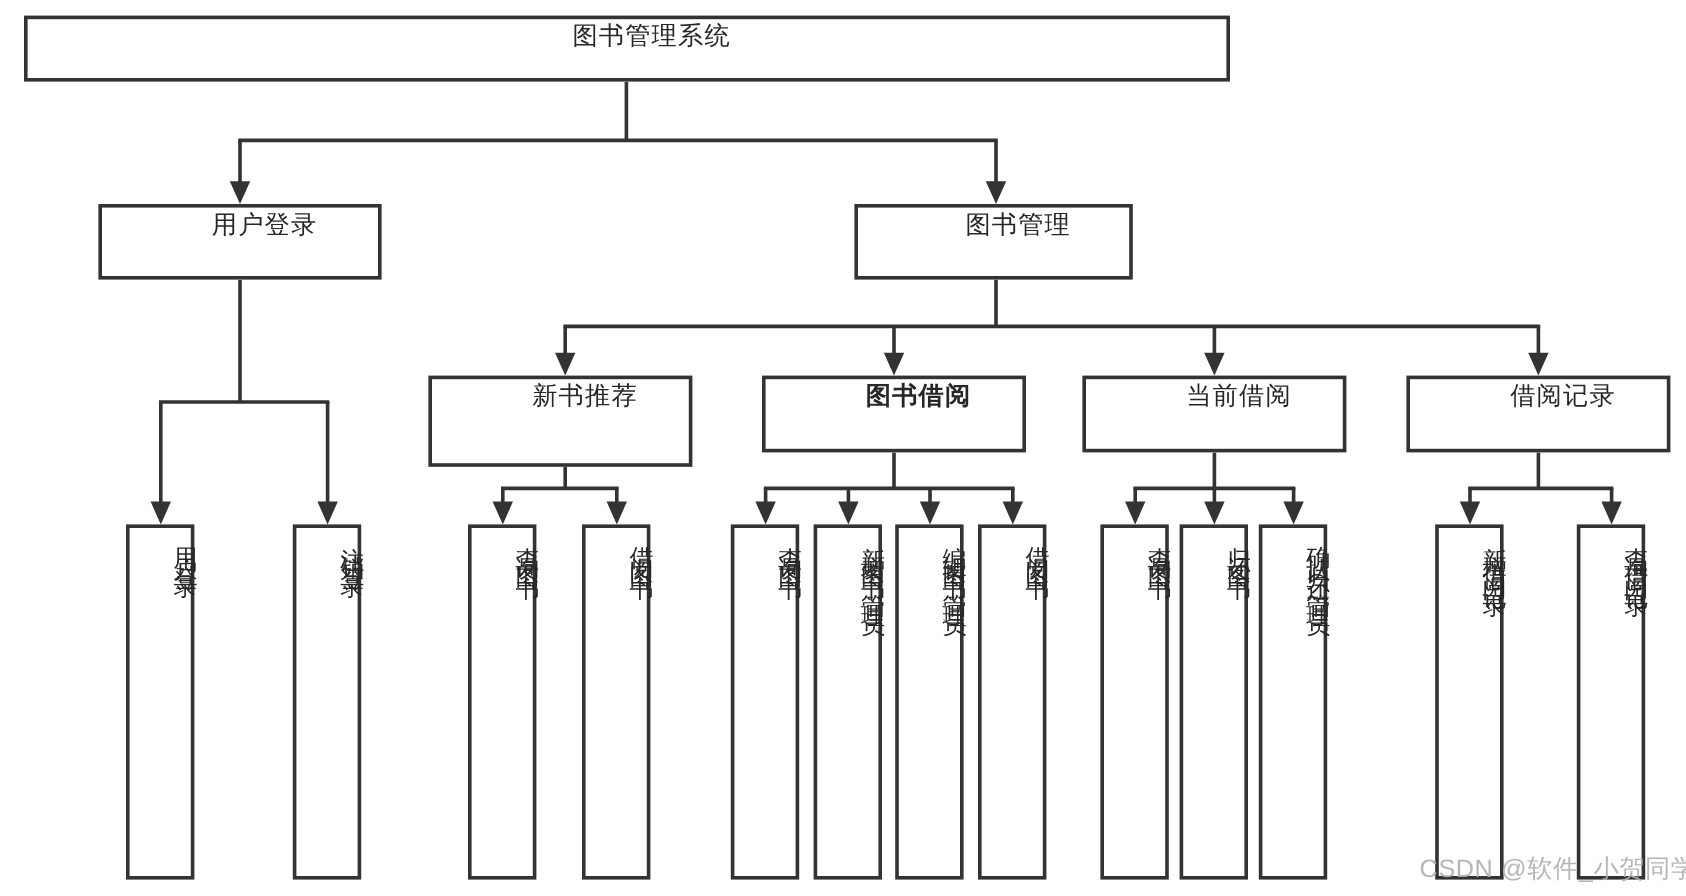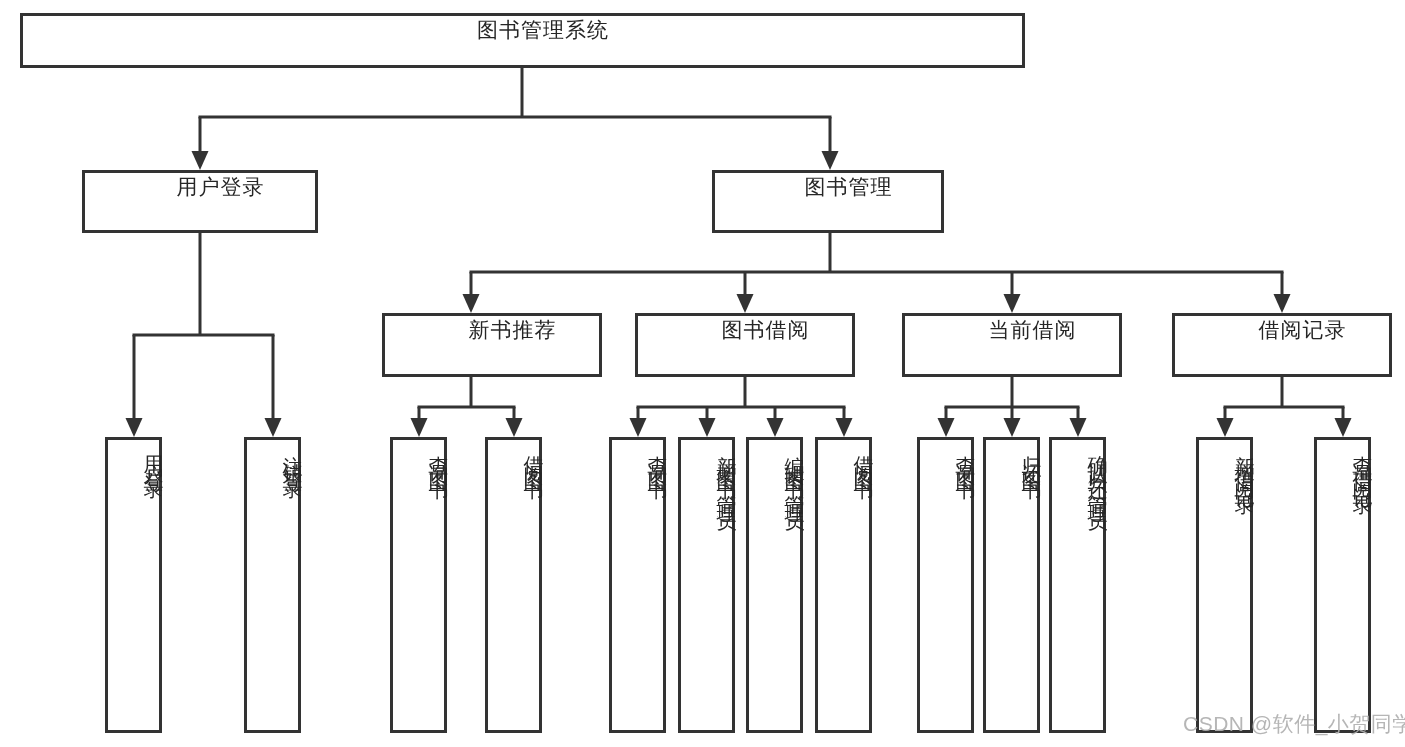--- a/index.html
+++ b/index.html
@@ -141,24 +141,24 @@
     <span class="lbl">图书管理系统</span>
   </div>
 
   <div class="node" style="left:82px; top:170px; width:236px; height:63px;">
     <span class="lbl">用户登录</span>
   </div>
   <div class="node" style="left:712px; top:170px; width:232px; height:63px;">
     <span class="lbl">图书管理</span>
   </div>
 
-  <div class="node" style="left:382px; top:313px; width:220px; height:64px;">
+  <div class="node" style="left:357px; top:313px; width:220px; height:76px;">
     <span class="lbl">新书推荐</span>
   </div>
-  <div class="node" style="left:635px; top:313px; width:220px; height:64px;">
+  <div class="node" style="left:635px; top:313px; width:220px; height:64px;font-weight:bold;">
     <span class="lbl">图书借阅</span>
   </div>
   <div class="node" style="left:902px; top:313px; width:220px; height:64px;">
     <span class="lbl">当前借阅</span>
   </div>
   <div class="node" style="left:1172px; top:313px; width:220px; height:64px;">
     <span class="lbl">借阅记录</span>
   </div>
 
   <div class="node v" style="left:105px; top:437px; width:57px; height:296px;">

